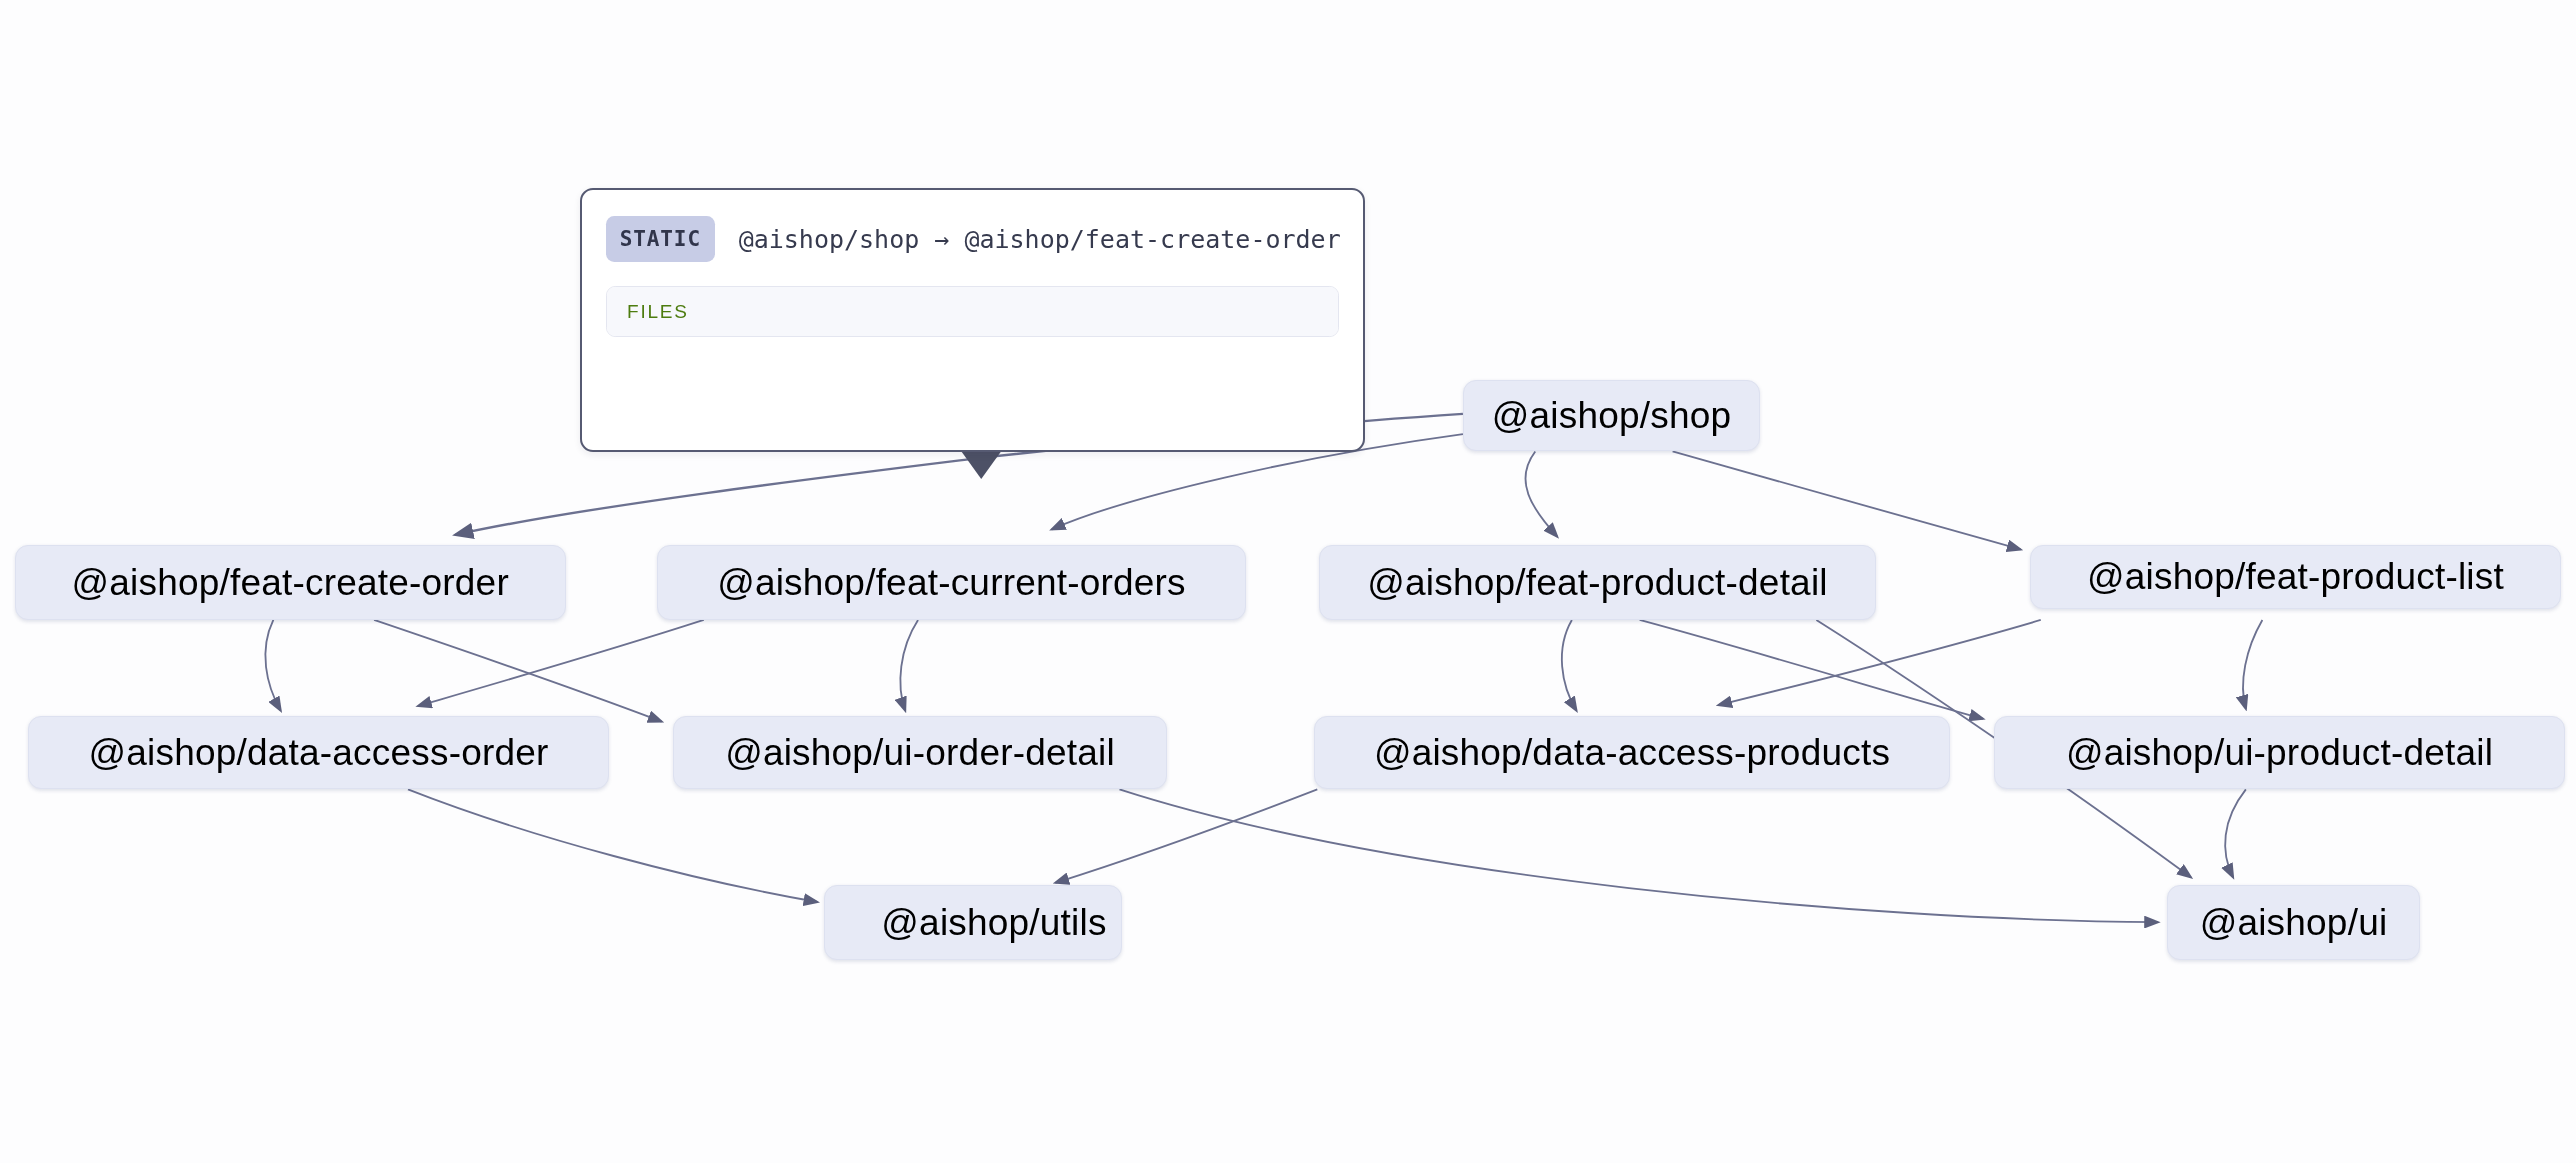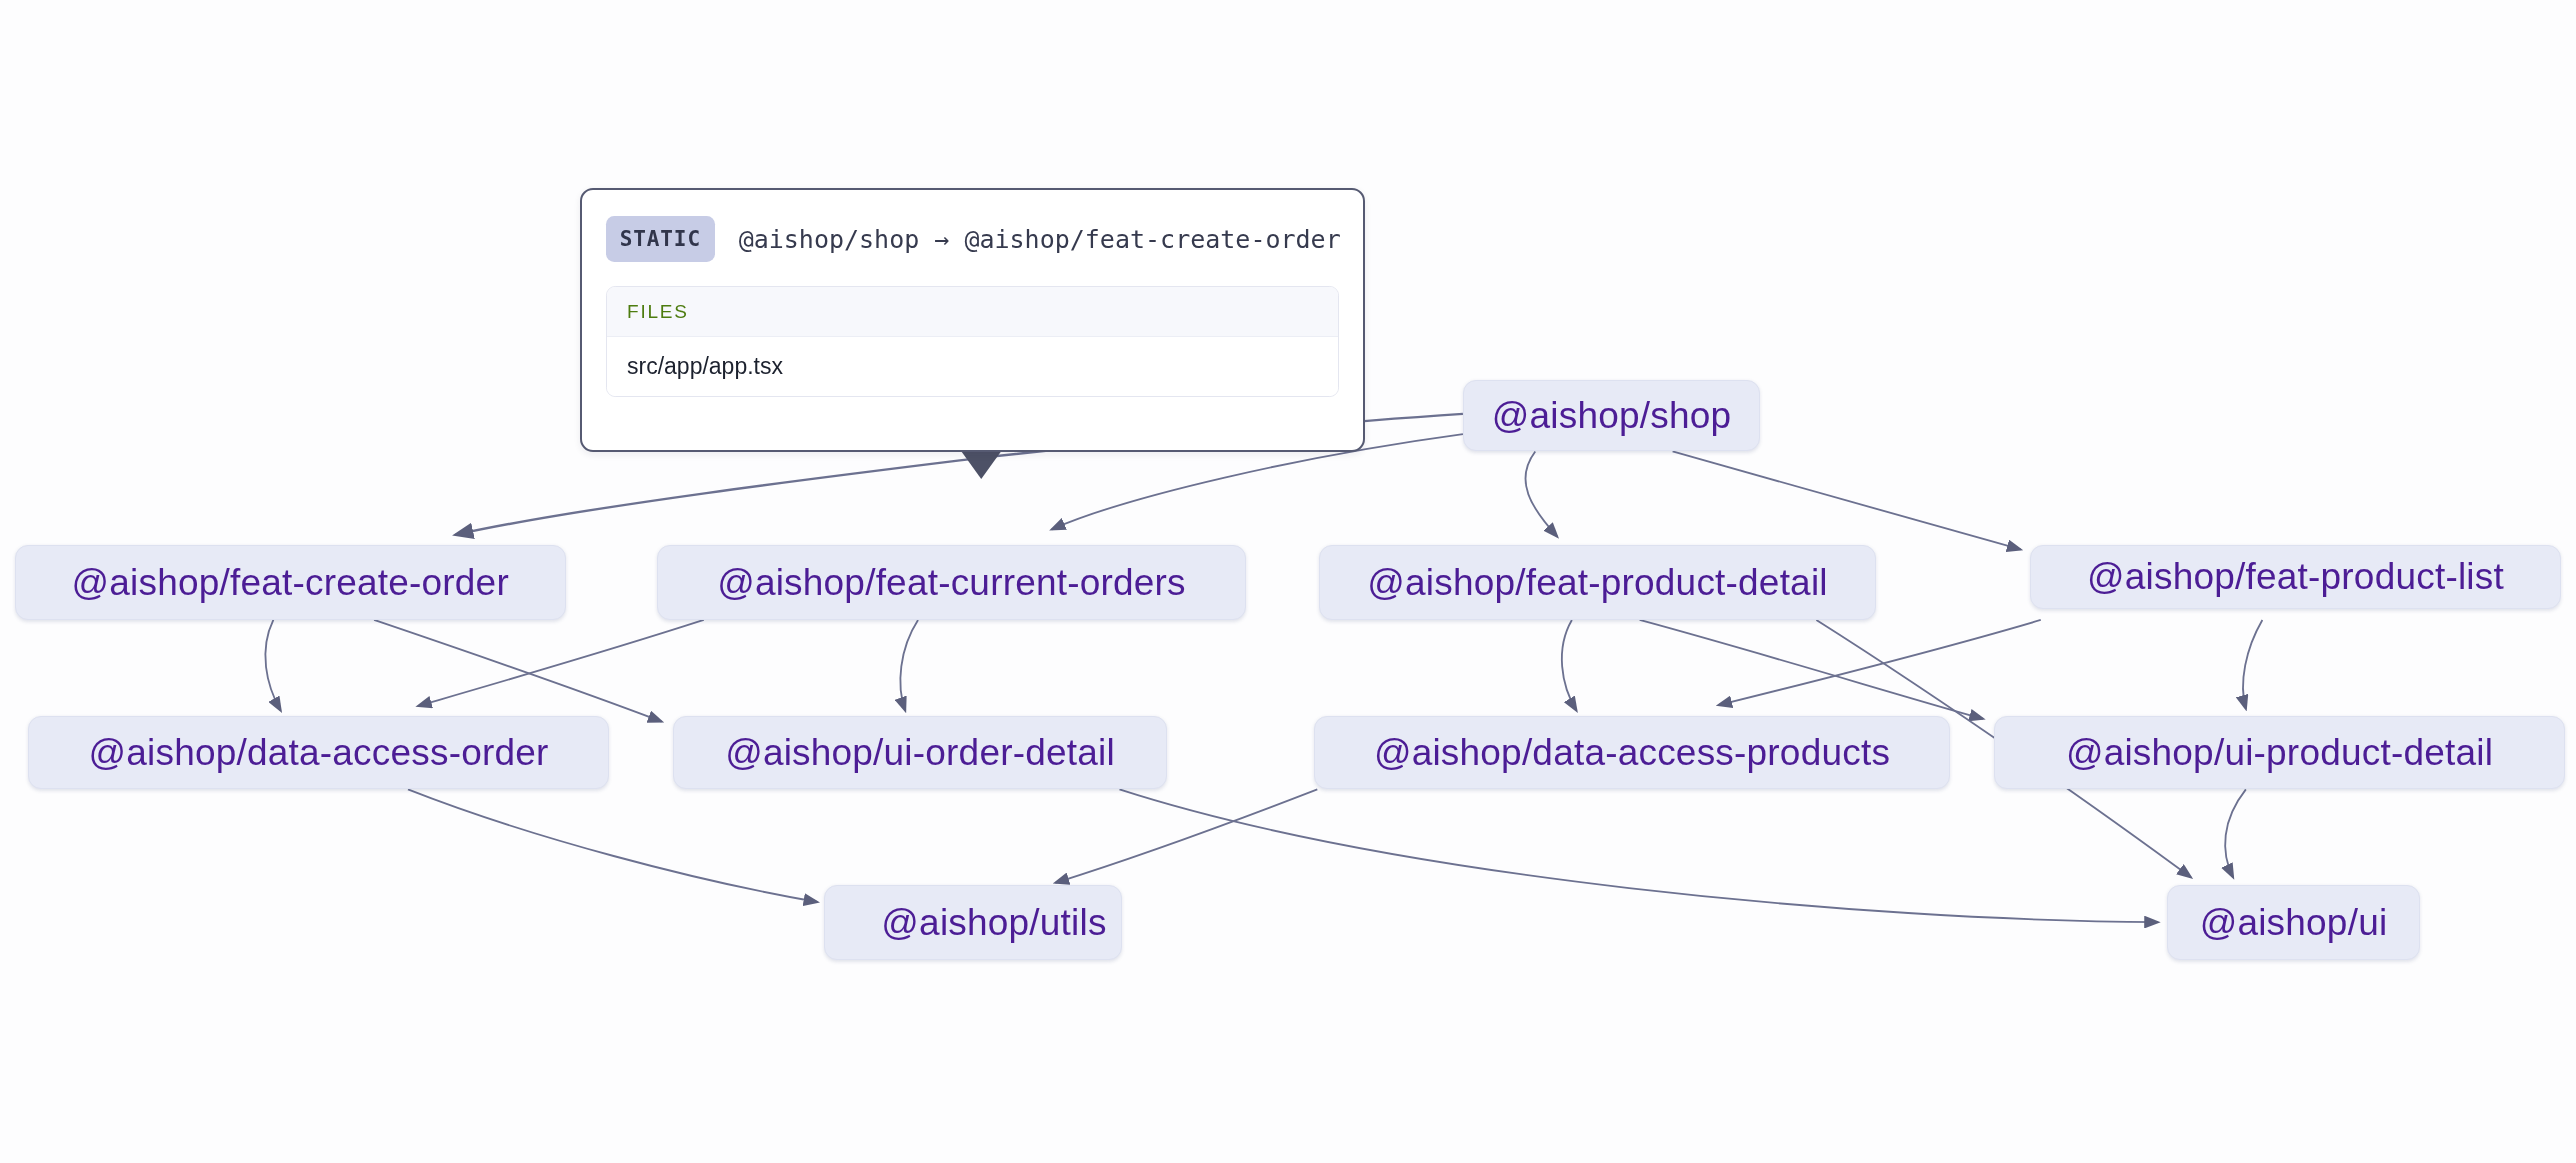--- a/index.html
+++ b/index.html
@@ -10,21 +10,21 @@
   }
   #stage{position:absolute;left:0;top:0;width:2576px;height:1163px;}
   #edges-layer{position:absolute;left:0;top:0;width:2576px;height:1163px;}
   .graph-node{
     position:absolute;
     display:flex;align-items:center;justify-content:center;
     background:#e7eaf6;
     border:0.9px solid #dde1f0;
     border-radius:13px;
     box-shadow:0 1.8px 3.7px rgba(60,70,120,0.14);
-    color:#4c1d95;
+    color:#000000;
     font-size:37px;
     white-space:nowrap;
     box-sizing:border-box;
     cursor:pointer;
     letter-spacing:0.2px;
   }
   #edge-tooltip{
     position:absolute;left:580px;top:188px;width:785px;height:264px;
     box-sizing:border-box;
     background:#ffffff;
@@ -134,20 +134,17 @@
       </div>
     </div>
 
   <div id="edge-tooltip">
     <div class="tooltip-head">
       <span class="type-badge">STATIC</span>
       <span class="tooltip-title">@aishop/shop → @aishop/feat-create-order</span>
     </div>
     <div class="files-box">
       <div class="files-header">FILES</div>
-      <div id="file-rows">
-          <div class="file-row">src/app/app.tsx</div>
-        </div>
     </div>
   </div>
 
 </div>
 
 
 </body></html>

